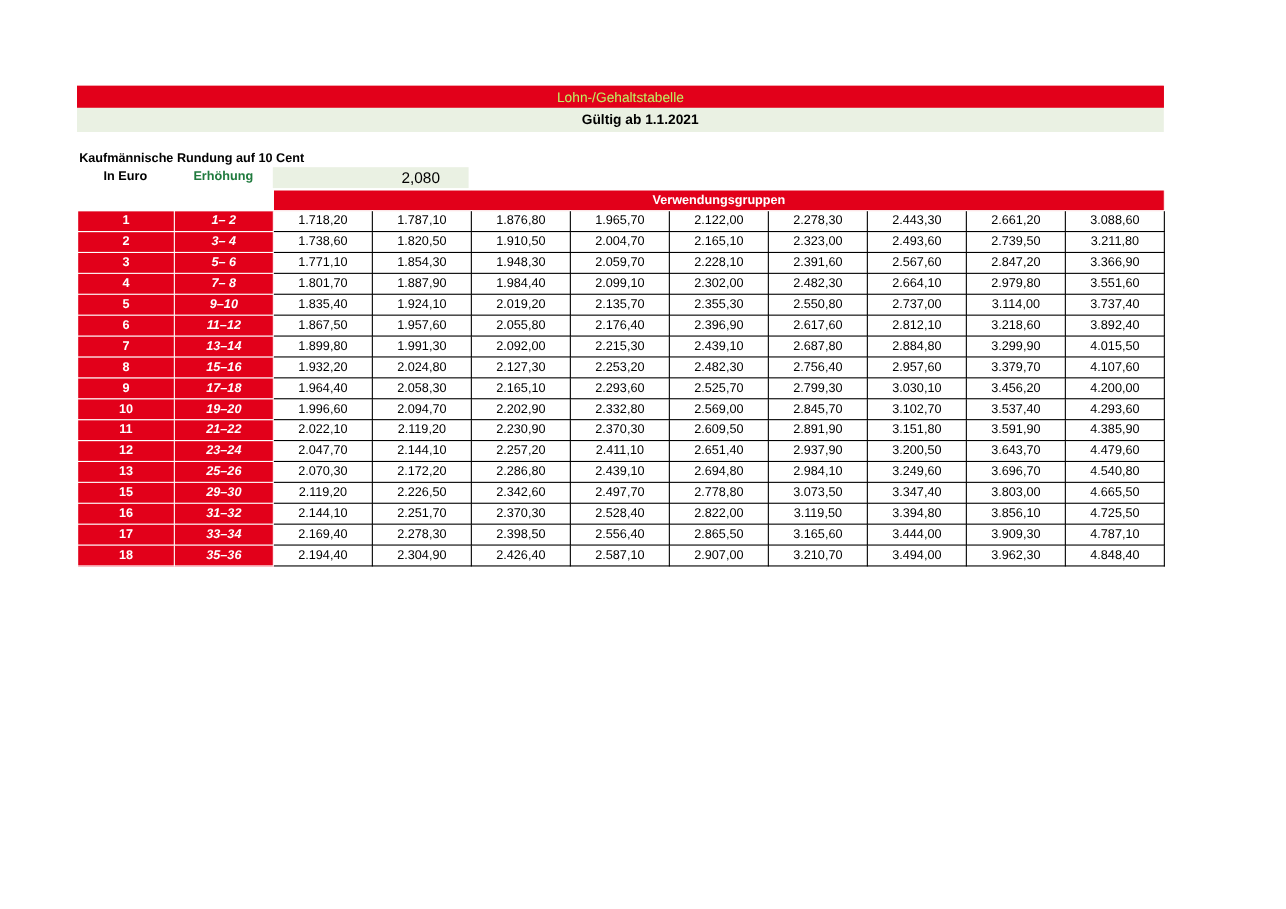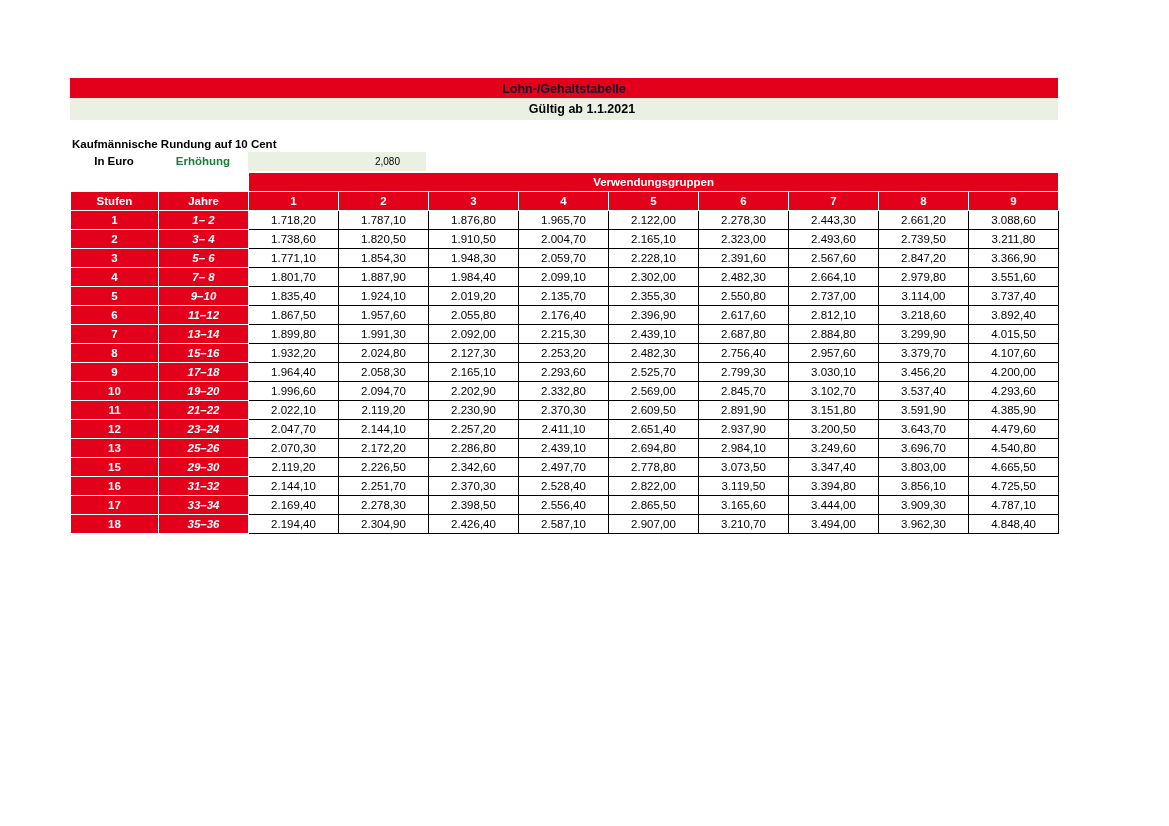--- a/index.html
+++ b/index.html
@@ -15,24 +15,24 @@
     position: relative;
   }
   .sheet {
     position: absolute;
     left: 70px;
     top: 78px;
     width: 988px;
   }
   .title-bar {
     background: #e2001a;
-    color: #0f172a;
+    color: #bef264;
     text-align: center;
     font-size: 12.5px;
-    font-weight: bold;
+    font-weight: normal;
     line-height: 20px;
     height: 20px;
     border: 1px solid #e2001a;
     box-sizing: border-box;
   }
   .subtitle-bar {
     background: #eaf1e3;
     color: #000000;
     text-align: center;
     font-size: 12.5px;
@@ -66,21 +66,21 @@
     width: 90px;
     font-size: 11.5px;
     font-weight: bold;
     color: #1f7a3d;
     text-align: center;
     line-height: 19px;
   }
   .euro-value {
     width: 178px;
     background: #eaf1e3;
-    font-size: 10px;
+    font-size: 14px;
     text-align: right;
     padding-right: 26px;
     box-sizing: border-box;
     line-height: 19px;
   }
 
   table.maintable {
     border-collapse: collapse;
     table-layout: fixed;
     width: 988px;
@@ -159,33 +159,20 @@
       <col class="c-val">
         <col class="c-val">
         <col class="c-val">
         <col class="c-val">
     </colgroup>
     <thead>
       <tr>
         <td class="blank-cell"></td>
         <td class="blank-cell"></td>
         <td class="group-header" colspan="9">Verwendungsgruppen</td>
-      </tr>
-      <tr>
-        <td class="col-header">Stufen</td>
-        <td class="col-header">Jahre</td>
-        <td class="col-header">1</td>
-        <td class="col-header">2</td>
-        <td class="col-header">3</td>
-        <td class="col-header">4</td>
-        <td class="col-header">5</td>
-        <td class="col-header">6</td>
-        <td class="col-header">7</td>
-        <td class="col-header">8</td>
-        <td class="col-header">9</td>
       </tr>
     </thead>
     <tbody>
       <tr>
         <td class="stufe-cell">1</td>
         <td class="jahre-cell">1– 2</td>
         <td class="val-cell">1.718,20</td>
         <td class="val-cell">1.787,10</td>
         <td class="val-cell">1.876,80</td>
         <td class="val-cell">1.965,70</td>

